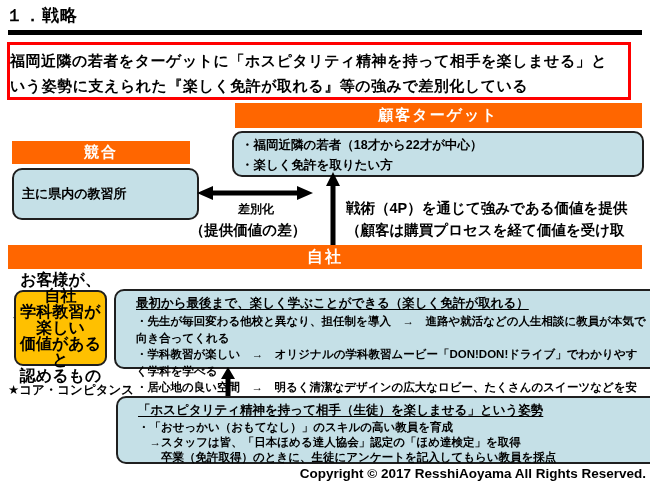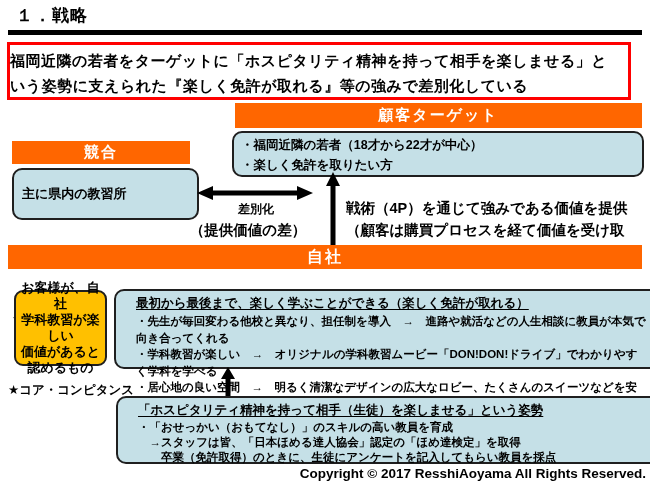--- a/index.html
+++ b/index.html
@@ -1,21 +1,21 @@
 <!DOCTYPE html>
 <html lang="ja" style="--orange: #FF6600; --light-blue: #C5E0E7; --yellow: #FFC000; --red-border: #FF0000;"><head>
 <meta charset="utf-8">
 <style>
   html,body{margin:0;padding:0;background:#fff;}
   .slide{
     position:relative;width:650px;height:488px;background:#ffffff;overflow:hidden;
     font-family:"Liberation Sans","DejaVu Sans",sans-serif;font-weight:bold;color:#000;
   }
   .abs{position:absolute;}
-  .page-title{left:16px;top:4px;font-size:17px;letter-spacing:1px;}
+  .page-title{left:6px;top:4px;font-size:17px;letter-spacing:1px;}
   .title-rule{left:8px;top:30px;width:634px;height:5px;background:#000;}
   .summary-box{
     left:7px;top:42px;width:618px;height:46px;border:3px solid var(--red-border,#f00);
     padding:3px 0;font-size:15px;line-height:25px;letter-spacing:0.5px;
   }
   .banner{
     background:var(--orange,#f60);color:#fff;text-align:center;
     font-size:15px;display:flex;align-items:center;justify-content:center;letter-spacing:2px;
   }
   .banner-customer{left:235px;top:103px;width:407px;height:25px;}
@@ -27,21 +27,21 @@
   .customer-box{left:232px;top:131px;width:394px;height:38px;padding:2px 7px;font-size:12.5px;line-height:20px;}
   .competitor-box{left:12px;top:168px;width:167px;height:40px;padding:4px 8px;font-size:13px;display:flex;align-items:center;}
   .diff-label{left:196px;top:201px;width:120px;text-align:center;font-size:12px;}
   .diff-label2{left:178px;top:221px;width:140px;text-align:center;font-size:14.5px;}
   .tactics-label{left:346px;top:197px;font-size:14.5px;line-height:22px;}
   .section-label{font-size:12.5px;}
   .label-strengths{left:12px;top:272px;margin-top:39px;}
   .label-core{left:8px;top:382px;}
   .yellowbox{
     background:var(--yellow,#fc0);border:2px solid #1f1f1f;border-radius:9px;
-    text-align:center;font-size:13px;line-height:16px;display:flex;flex-direction:column;justify-content:center;
+    text-align:center;font-size:16px;line-height:16px;display:flex;flex-direction:column;justify-content:center;
   }
   .strengths-def{left:14px;top:290px;width:89px;height:72px;}
   .core-def{left:14px;top:399px;width:89px;height:60px;}
   .detail-box{padding:3px 20px;}
   .strengths-box{left:114px;top:289px;width:512px;height:70px;}
   .core-box{left:116px;top:396px;width:512px;height:58px;}
   .detail-heading{font-size:12.5px;line-height:19px;text-decoration:underline;text-underline-offset:2px;}
   .detail-bullet{font-size:11.5px;line-height:16.5px;}
   .core-box .detail-bullet{line-height:15px;}
   .copyright{left:0;top:466px;width:646px;text-align:right;font-size:13.5px;}

